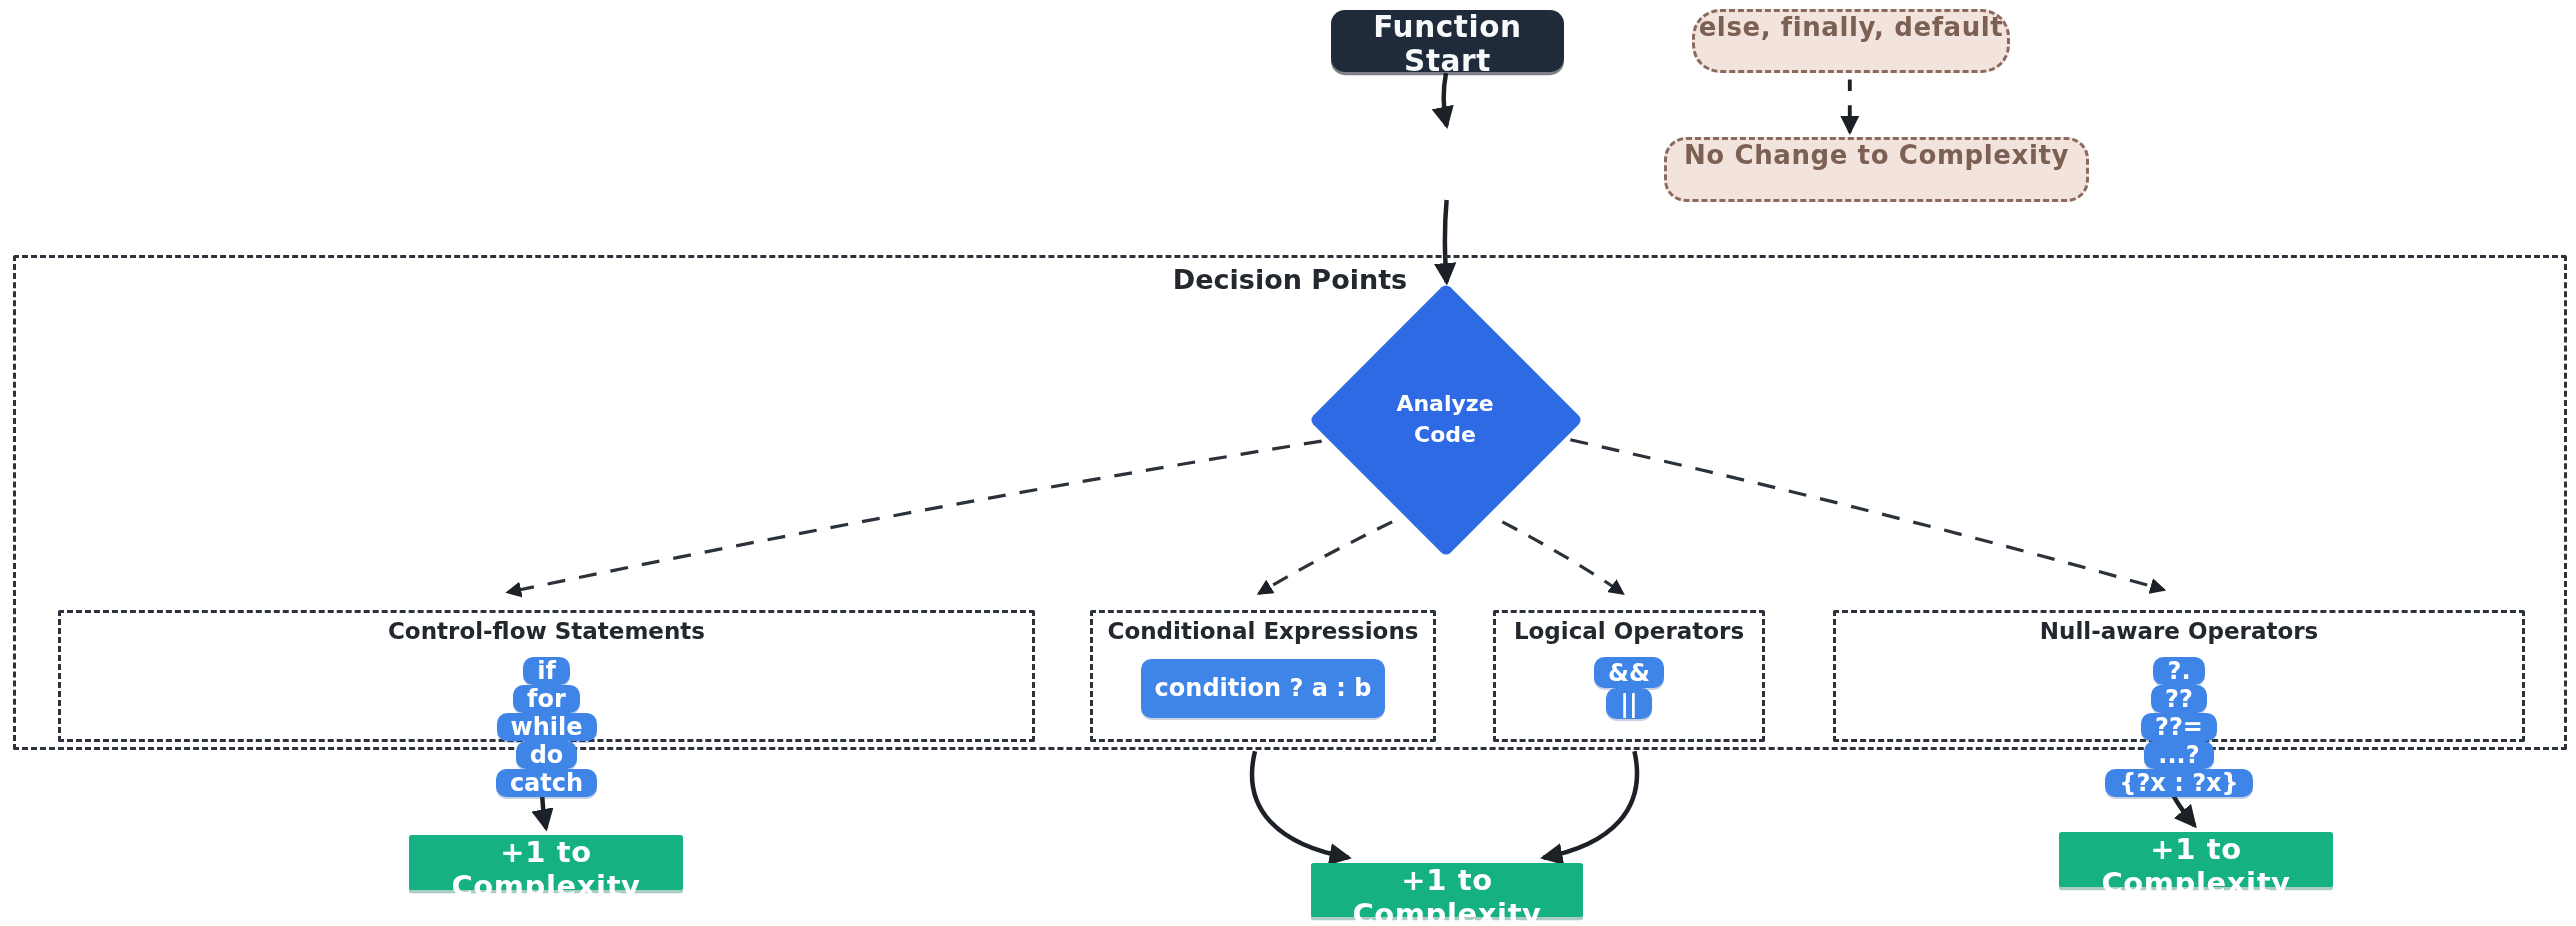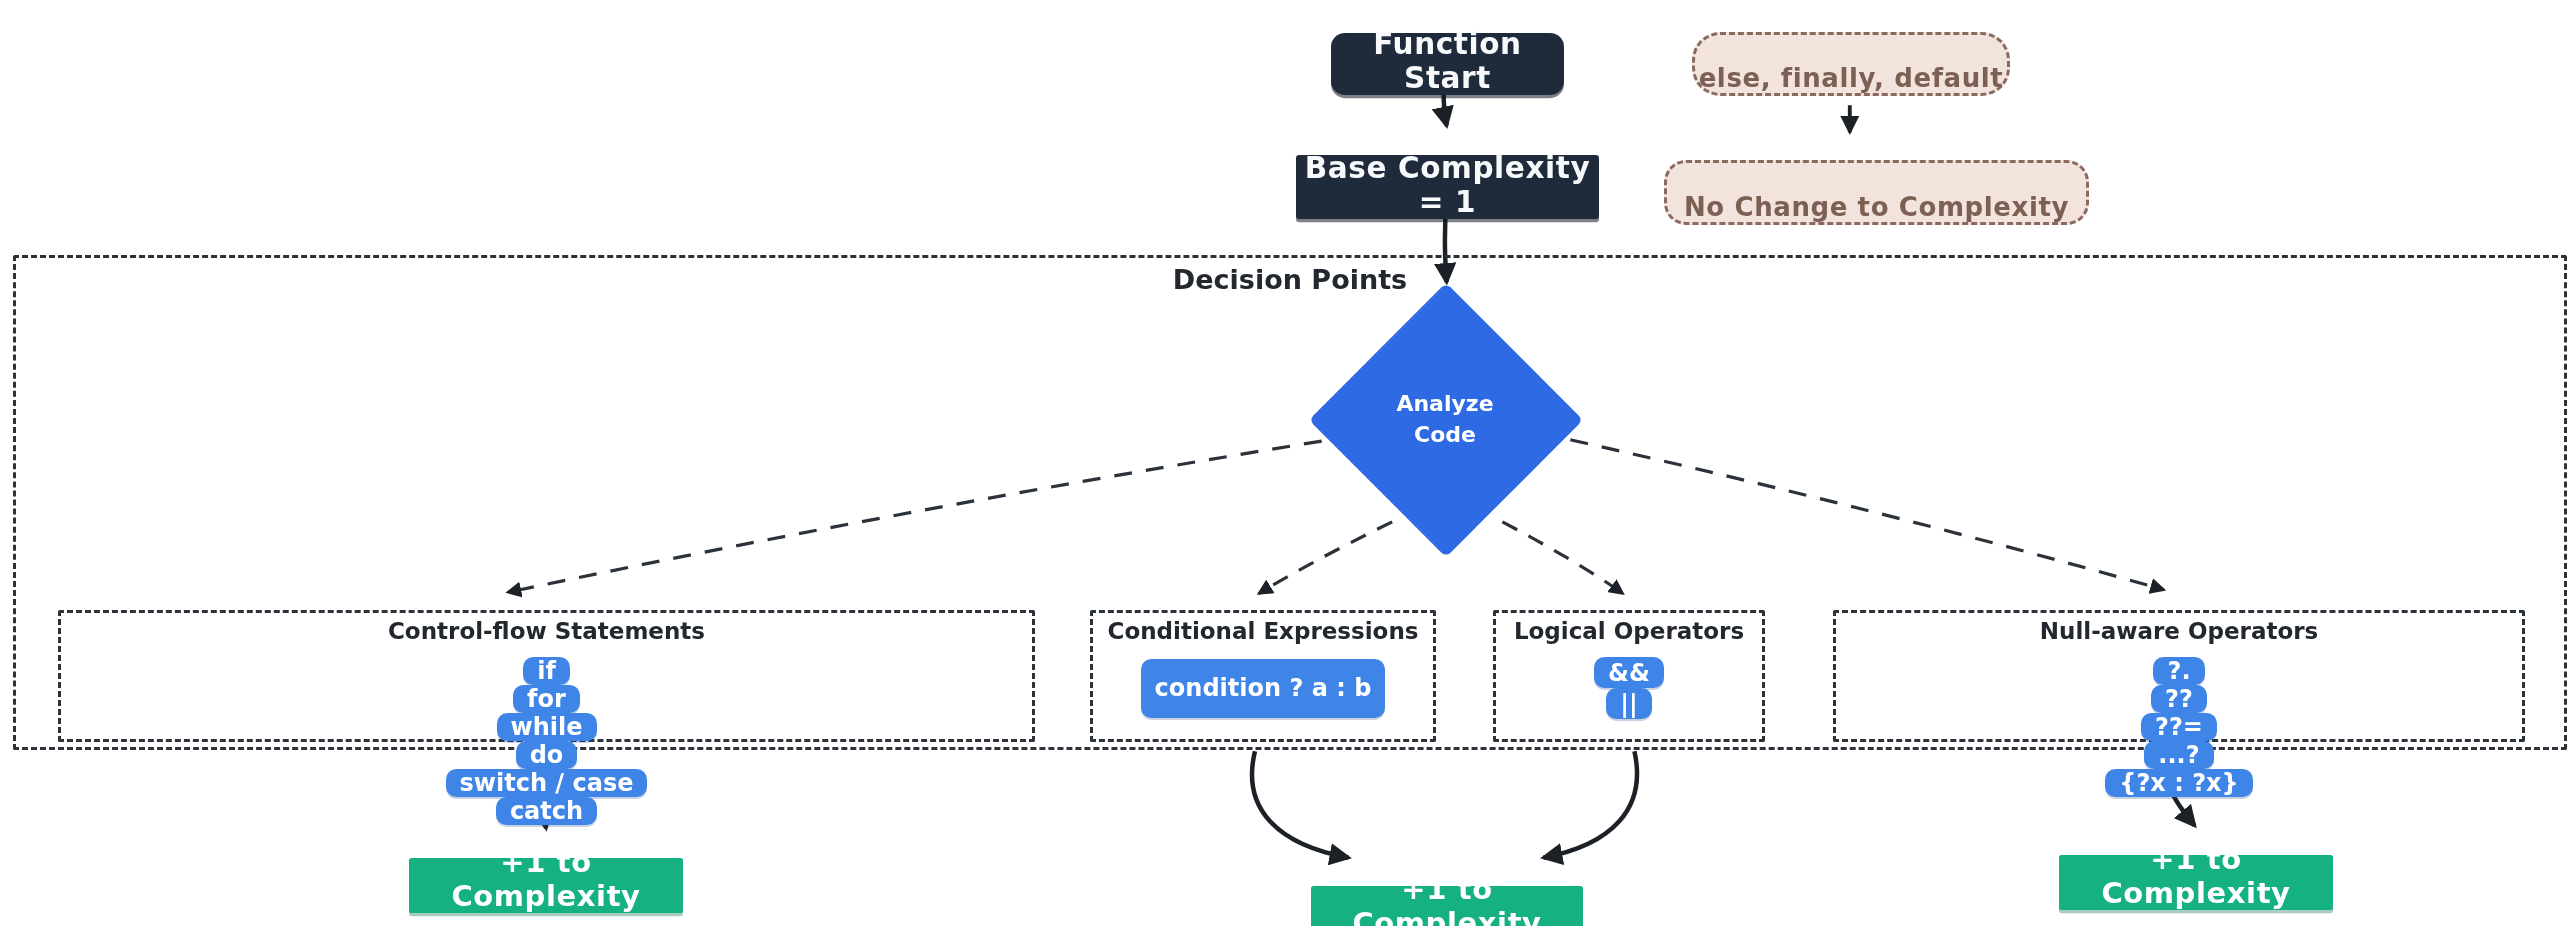--- a/index.html
+++ b/index.html
@@ -1,19 +1,19 @@
 <!DOCTYPE html>
 <html style="font-size:10.3px"><head>
 <meta charset="utf-8">
 <style>
   html,body{margin:0;padding:0;background:#ffffff;}
   body{width:2576px;height:927px;font-family:"DejaVu Sans", sans-serif;overflow:hidden;}
   .canvas{position:relative;width:2576px;height:927px;background:#ffffff;}
   .wires{position:absolute;left:0;top:0;width:2576px;height:927px;pointer-events:none;}
-  .node{position:absolute;display:flex;align-items:flex-end;justify-content:center;text-align:center;box-sizing:border-box;margin-top:23px;}
+  .node{position:absolute;display:flex;align-items:flex-start;justify-content:center;text-align:center;box-sizing:border-box;}
   .dark{background:#1f2b3a;color:#f7f9fb;font-weight:bold;font-size:29.5px;letter-spacing:0.6px;box-shadow:0 3.2px 0 rgba(18,26,36,.55);}
   .dark.rounded{border-radius:14px;}
   .dark.square{border-radius:3.2px;}
   .note{background:#f2e3dd;color:#7d6054;font-weight:bold;font-size:26px;border:3.2px dashed #8a6a5f;letter-spacing:0.6px;}
   .note.rounded{border-radius:28px;}
   .note.square{border-radius:3.8px;}
   .bigbox{position:absolute;border:3.2px dashed #2c323a;border-radius:2.6px;box-sizing:border-box;}
   .biglabel{position:absolute;left:50%;transform:translateX(-50%);top:6.4px;font-size:27px;font-weight:bold;color:#23282e;white-space:nowrap;}
   .group{position:absolute;border:3.2px dashed #2c323a;border-radius:2.6px;box-sizing:border-box;}
   .grouplabel{position:absolute;left:50%;transform:translateX(-50%);top:5.1px;font-size:23px;font-weight:bold;color:#23282e;white-space:nowrap;}
@@ -57,23 +57,20 @@
 
     <path d="M 2550 1172 C 2570 1262 2514 1318 2408 1338" fill="none" stroke="#1c2128" stroke-width="7" marker-end="url(#ah)"></path>
 
     <path d="M 3390 1172 C 3366 1214 3394 1252 3424 1288" fill="none" stroke="#1c2128" stroke-width="7" marker-end="url(#ah)"></path>
   </svg>
 
   <div class="node dark rounded" style="left:1331px;top:10.3px;width:233px;height:62px;">
     <span>Function Start</span>
   </div>
 
-  <div class="node dark square" style="left:1296px;top:132px;width:303px;height:64px;">
-    <span>Base Complexity = 1</span>
-  </div>
 
   <div class="node note rounded" style="left:1692px;top:9px;width:318px;height:64px;">
     <span>else, finally, default</span>
   </div>
 
   <div class="node note square" style="left:1664px;top:137px;width:425px;height:65px;border-radius:22px;">
     <span>No Change to Complexity</span>
   </div>
 
   <div class="bigbox" style="left:13px;top:255px;width:2554px;height:495px;">
@@ -84,21 +81,20 @@
   <div class="diamondlabel">Analyze
 Code</div>
 
   <div class="group" style="left:58px;top:610px;width:977px;height:132px;">
     <div class="grouplabel">Control-flow Statements</div>
     <div class="chiprow between" style="padding:0 44px;">
       <span class="chip">if</span>
       <span class="chip">for</span>
       <span class="chip">while</span>
       <span class="chip">do</span>
-      <span class="chip">switch / case</span>
       <span class="chip">catch</span>
     </div>
   </div>
 
   <div class="group" style="left:1493px;top:610px;width:272px;height:132px;">
     <div class="grouplabel">Logical Operators</div>
     <div class="chiprow between" style="padding:0 42px;">
       <span class="chip">&amp;&amp;</span>
       <span class="chip">||</span>
     </div>

